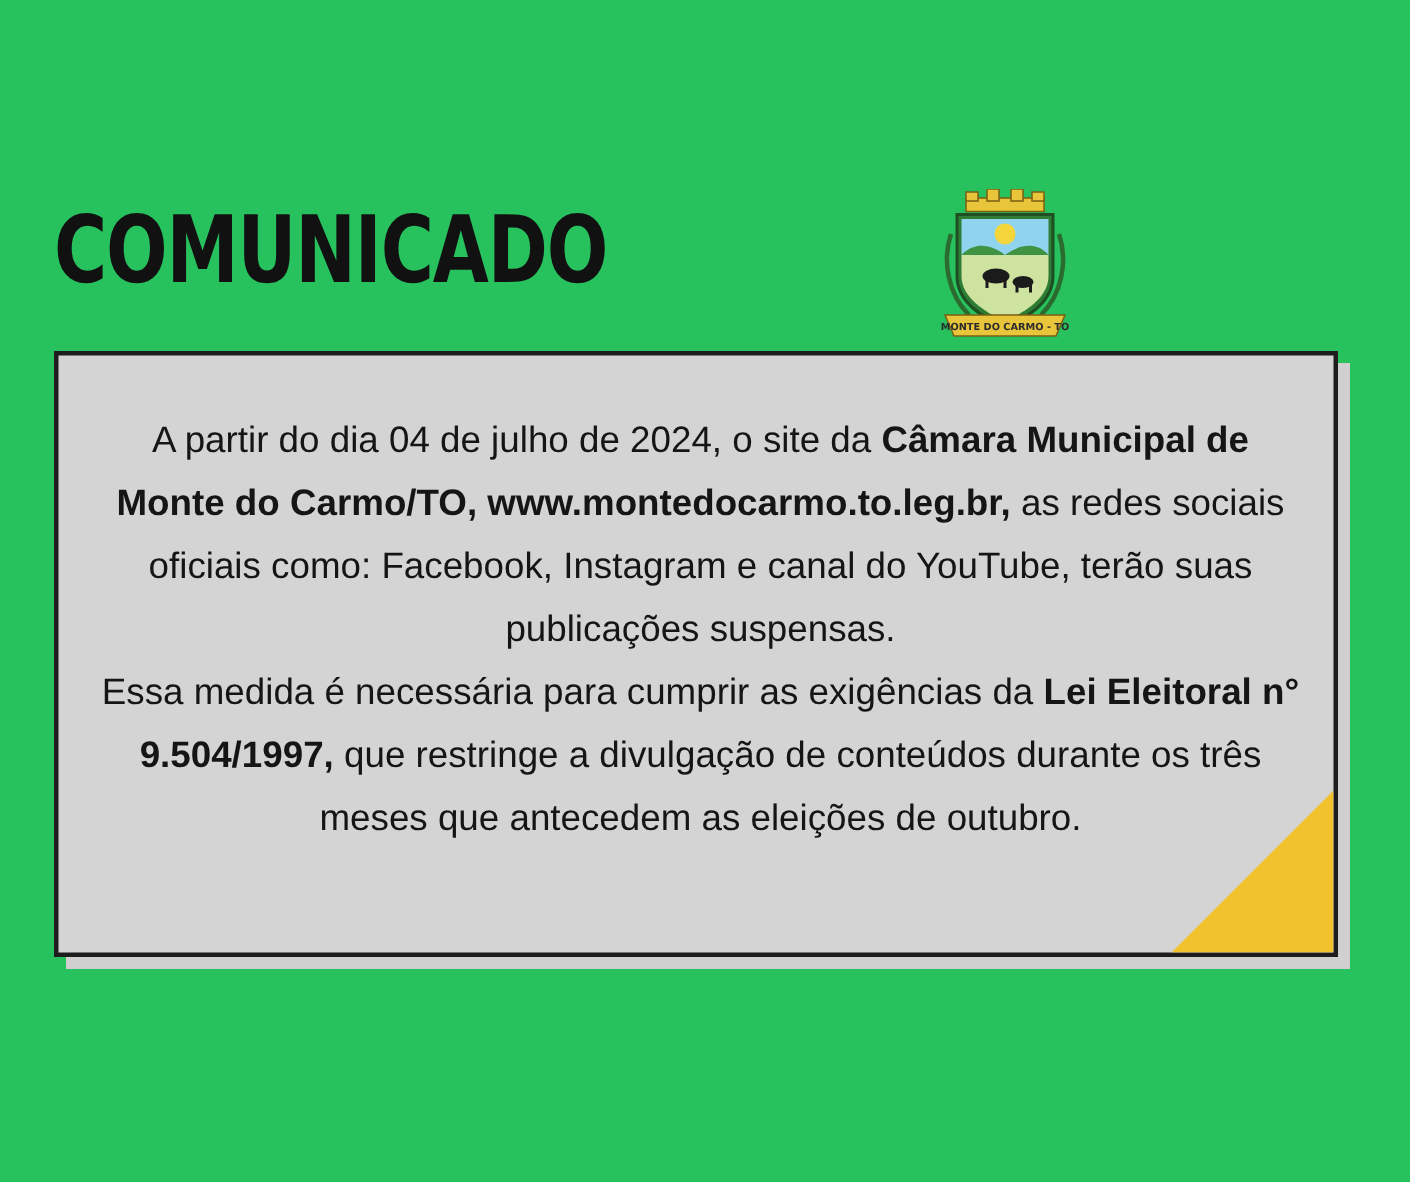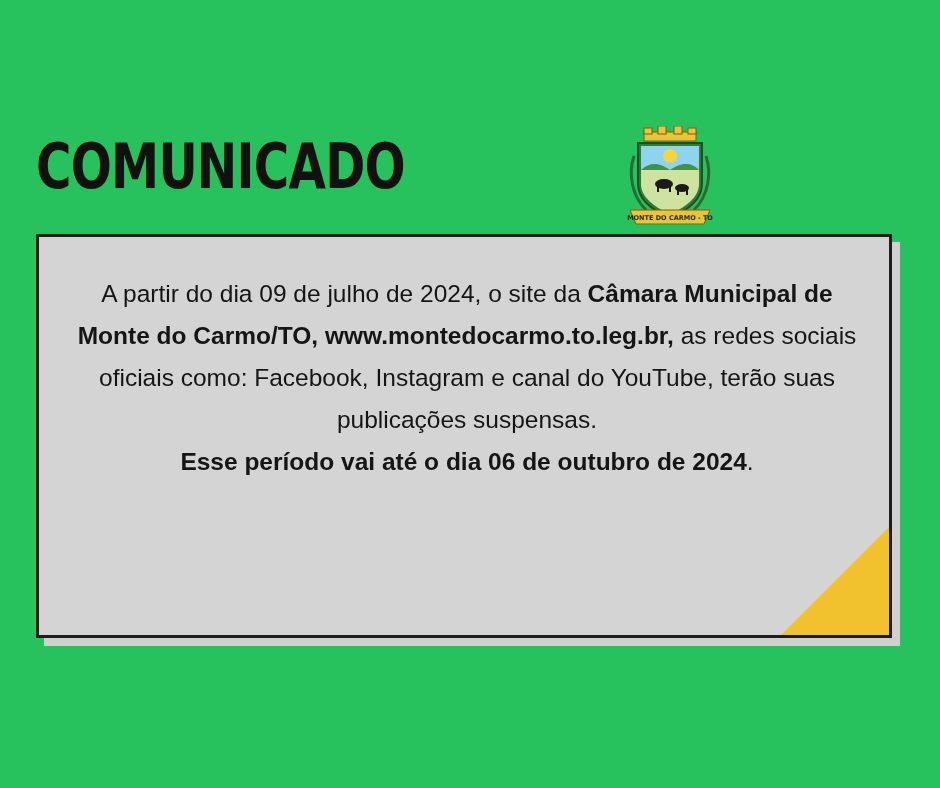--- a/index.html
+++ b/index.html
@@ -166,19 +166,19 @@
   </div>
 </div>
 
 <div class="card-shadow"></div>
 
 <div class="card">
   <div class="corner-triangle"></div>
 
   <div class="card-body">
     <p>
-      <span>A partir do dia 09 de julho de 2024, o site da </span><b>Câmara Municipal de Monte  do Carmo/TO, www.montedocarmo.to.leg.br,</b><span> as redes sociais oficiais como: Facebook, Instagram e canal do YouTube, terão suas publicações suspensas.</span>
+      <span>A partir do dia 04 de julho de 2024, o site da </span><b>Câmara Municipal de Monte  do Carmo/TO, www.montedocarmo.to.leg.br,</b><span> as redes sociais oficiais como: Facebook, Instagram e canal do YouTube, terão suas publicações suspensas.</span>
     </p>
     <p>
-      <b>Esse período vai até o dia 06 de outubro de 2024</b><span>.</span>
+      <span>Essa medida é necessária para cumprir as exigências da </span><b>Lei Eleitoral n° 9.504/1997,</b><span> que restringe a divulgação de conteúdos durante os três meses que antecedem as eleições de outubro.</span>
     </p>
   </div>
 </div>
 
 </body></html>

